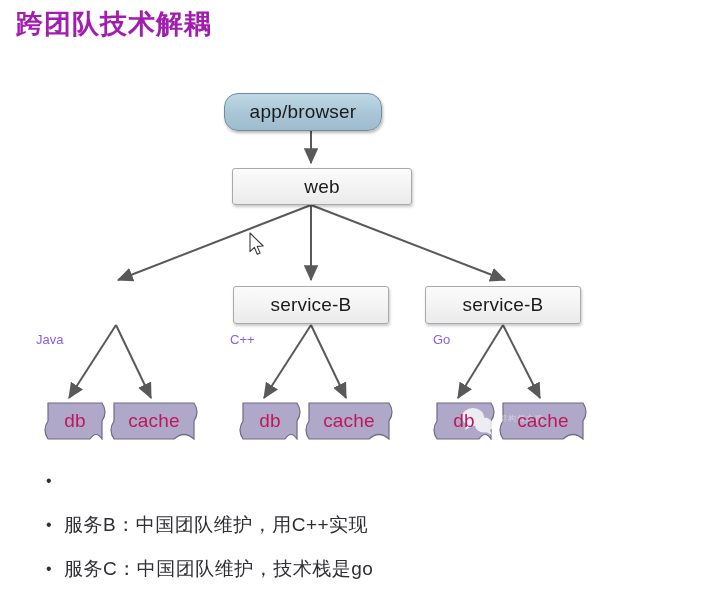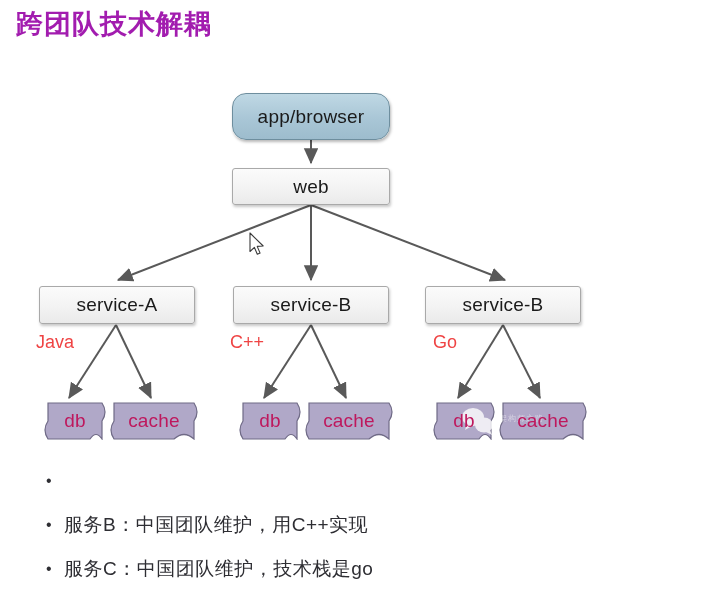--- a/index.html
+++ b/index.html
@@ -88,22 +88,22 @@
   .node-store .store-label {
     position: relative;
     z-index: 2;
     font-size: 19px;
     color: #be185d;
   }
 
   
   .tech-label {
     position: absolute;
-    font-size: 18px;
-    color: #ef4444;
+    font-size: 13px;
+    color: #8b5cf6;
     white-space: nowrap;
   }
 
   
   #watermark {
     position: absolute;
     left: 455px;
     top: 404px;
     width: 130px;
     height: 42px;
@@ -172,31 +172,28 @@
     <line x1="116" y1="245" x2="69" y2="318" stroke="#595959" stroke-width="2" marker-end="url(#arrowhead)"></line>
     <line x1="116" y1="245" x2="151" y2="318" stroke="#595959" stroke-width="2" marker-end="url(#arrowhead)"></line>
 
     <line x1="311" y1="245" x2="264" y2="318" stroke="#595959" stroke-width="2" marker-end="url(#arrowhead)"></line>
     <line x1="311" y1="245" x2="346" y2="318" stroke="#595959" stroke-width="2" marker-end="url(#arrowhead)"></line>
 
     <line x1="503" y1="245" x2="458" y2="318" stroke="#595959" stroke-width="2" marker-end="url(#arrowhead)"></line>
     <line x1="503" y1="245" x2="540" y2="318" stroke="#595959" stroke-width="2" marker-end="url(#arrowhead)"></line>
   </svg>
 
-  <div class="node node-client" style="left:232px; top:13px; width:158px; height:47px;">
+  <div class="node node-client" style="left:224px; top:13px; width:158px; height:38px;">
     <span>app/browser</span>
   </div>
 
-  <div class="node node-box" style="left:232px; top:88px; width:158px; height:37px;">
+  <div class="node node-box" style="left:232px; top:88px; width:180px; height:37px;">
     <span>web</span>
   </div>
 
-  <div class="node node-box" style="left:39px; top:206px; width:156px; height:38px;">
-    <span>service-A</span>
-  </div>
   <div class="tech-label" style="left:36px; top:252px;">Java</div>
 
   <div class="node node-box" style="left:233px; top:206px; width:156px; height:38px;">
     <span>service-B</span>
   </div>
   <div class="tech-label" style="left:230px; top:252px;">C++</div>
 
   <div class="node node-box" style="left:425px; top:206px; width:156px; height:38px;">
     <span>service-B</span>
   </div>

